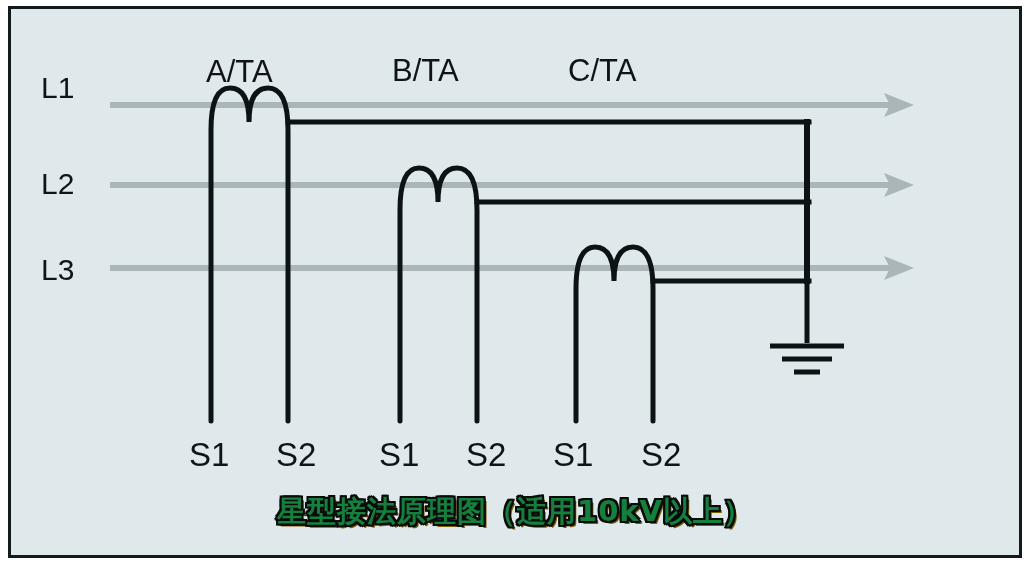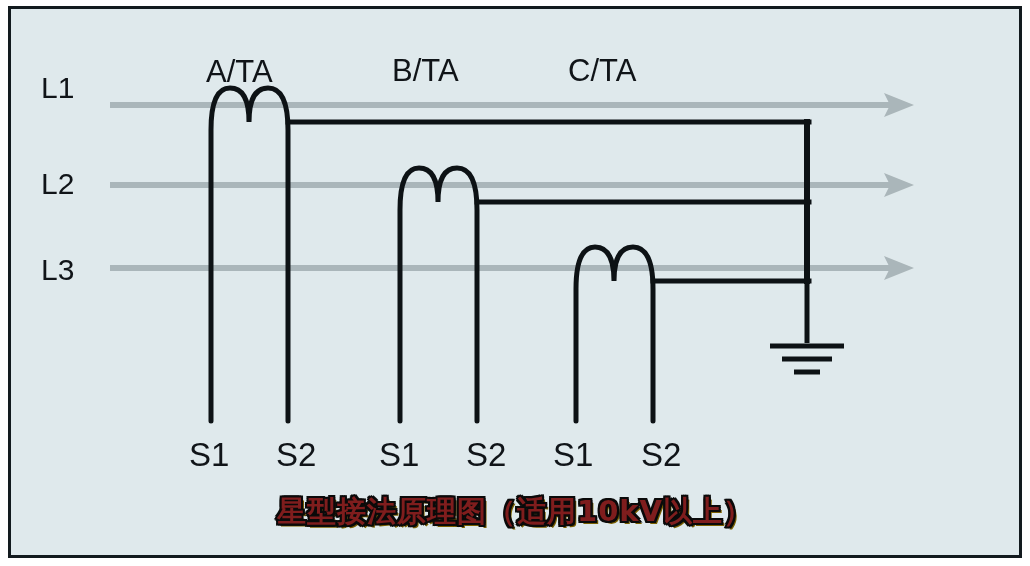--- a/index.html
+++ b/index.html
@@ -54,21 +54,21 @@
   #caption {
     position: absolute;
     left: 0;
     top: 492px;
     width: 1030px;
     text-align: center;
     font-family: "DejaVu Sans", "Liberation Sans", sans-serif;
     font-size: 29px;
     font-weight: bold;
     letter-spacing: 1px;
-    color: #7f1d1d;
+    color: #15803d;
     -webkit-text-stroke: 3px #0a0a0a;
     paint-order: stroke fill;
     text-shadow:
       -2px -2px 0 #0a0a0a,  2px -2px 0 #0a0a0a,
       -2px  2px 0 #0a0a0a,  2px  2px 0 #0a0a0a,
       -2px  0   0 #0a0a0a,  2px  0   0 #0a0a0a,
        0   -2px 0 #0a0a0a,  0    2px 0 #0a0a0a,
        3px  3px 0 #7a6000;
     white-space: nowrap;
     user-select: none;

